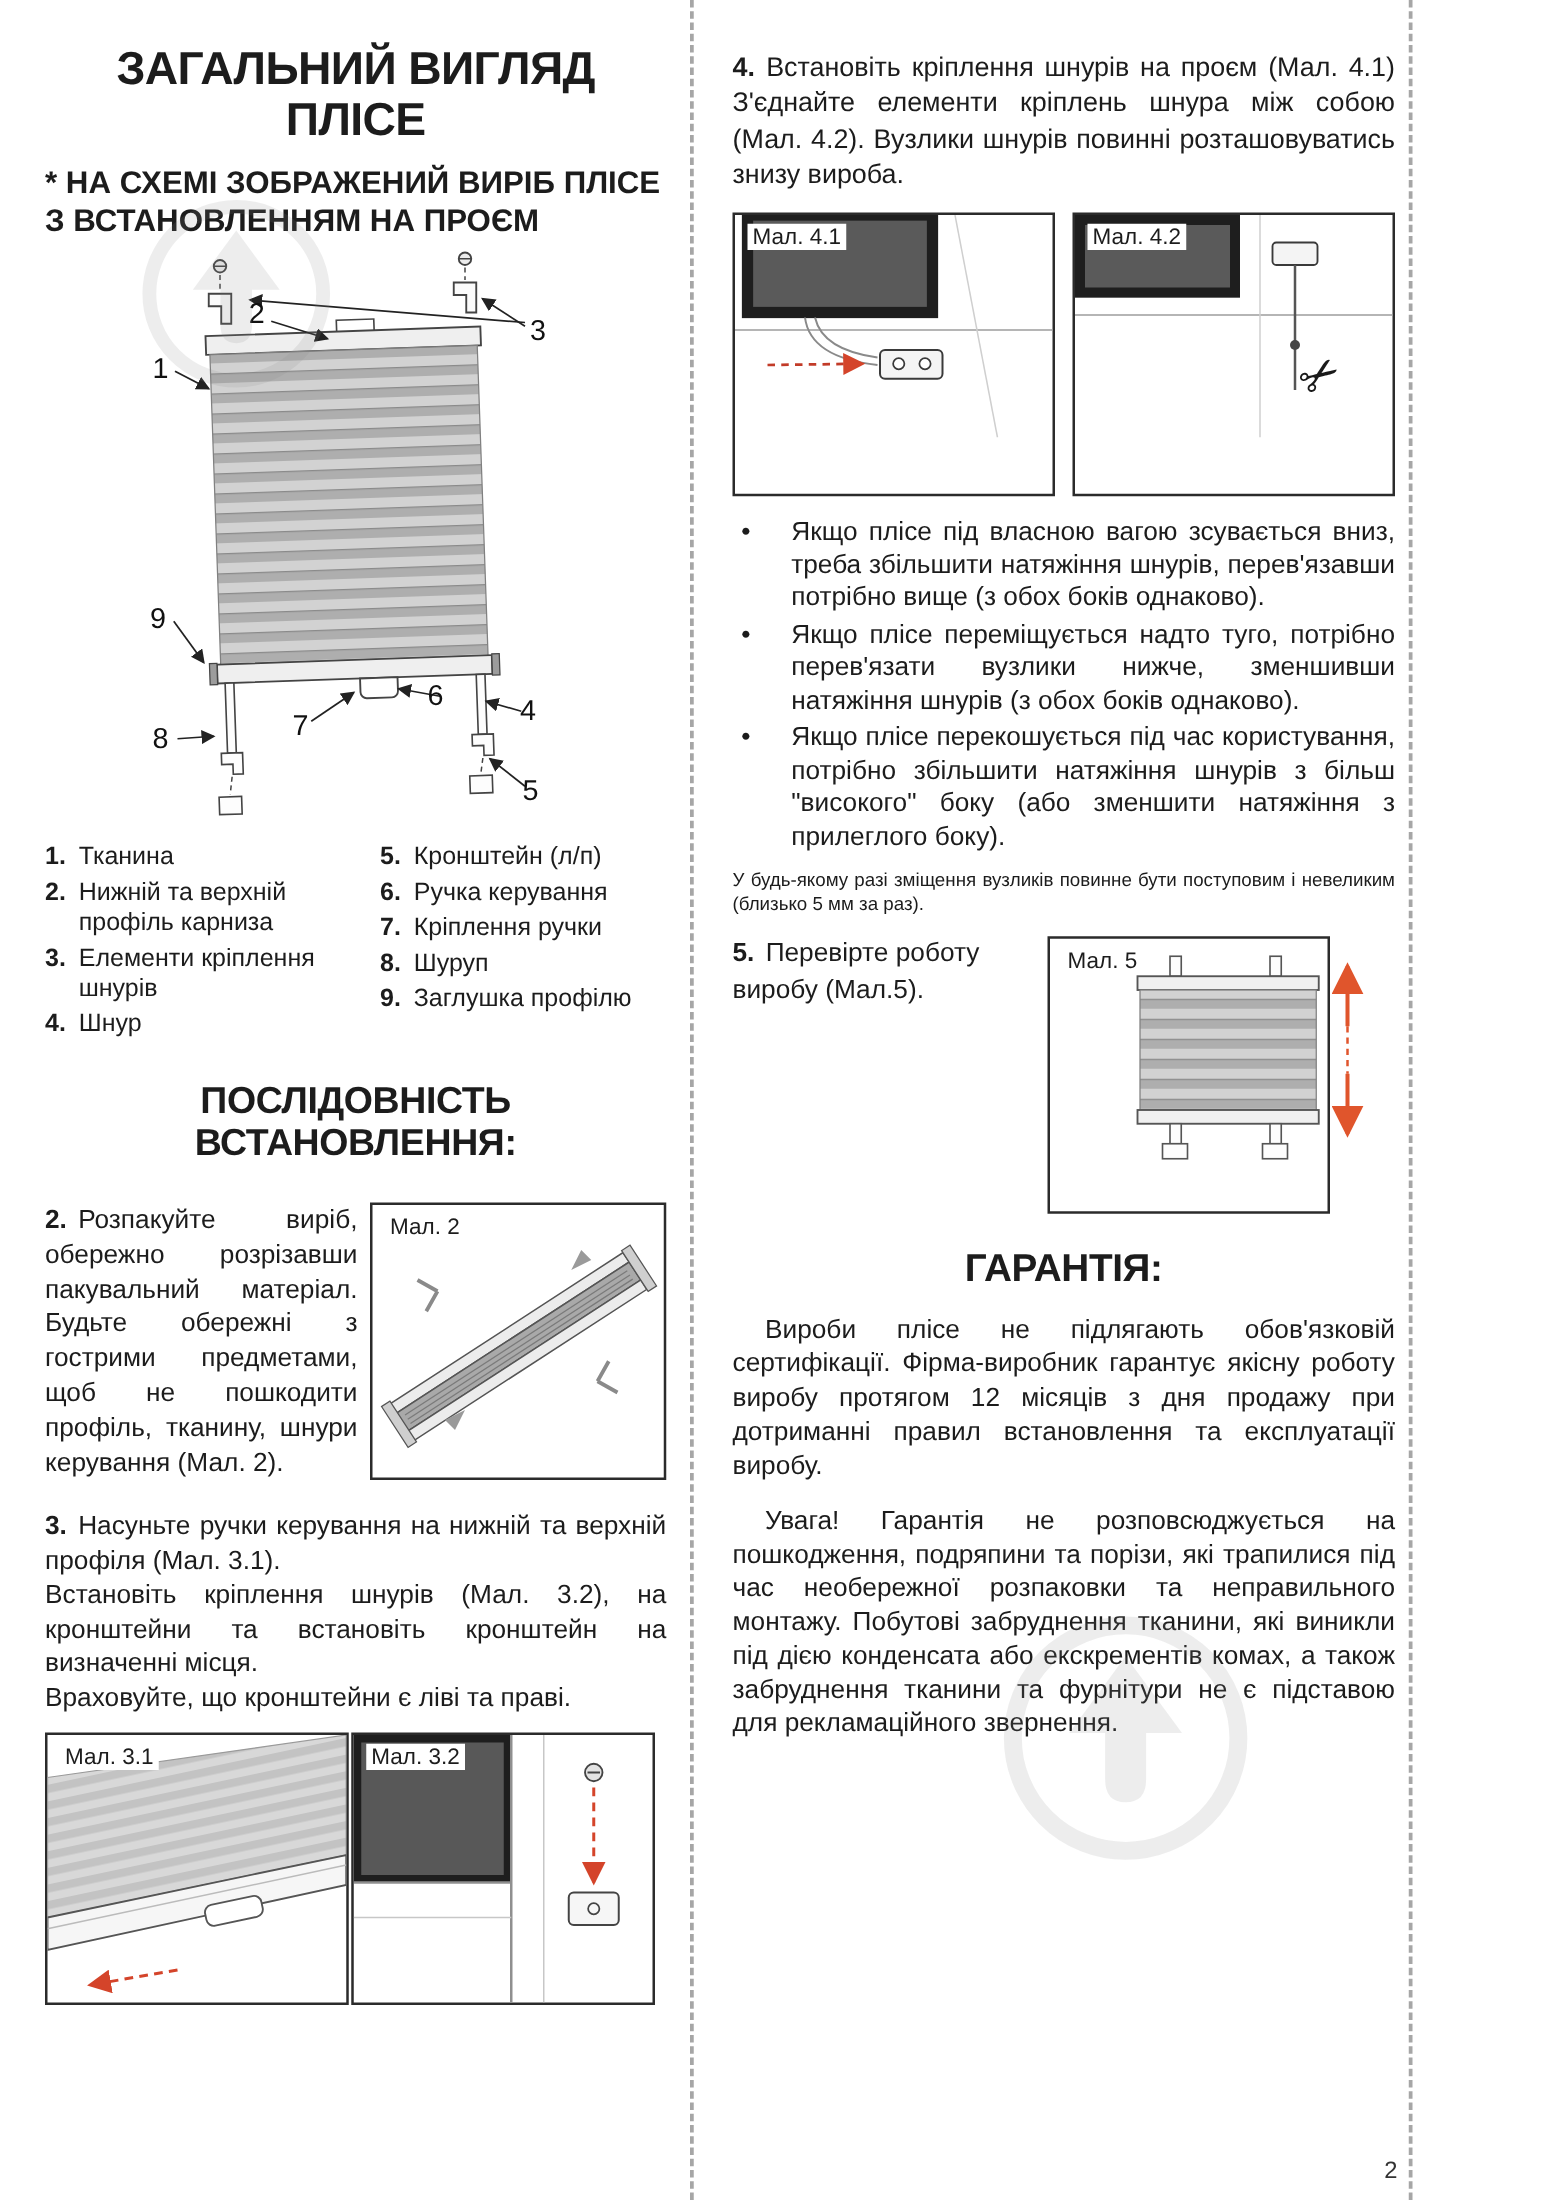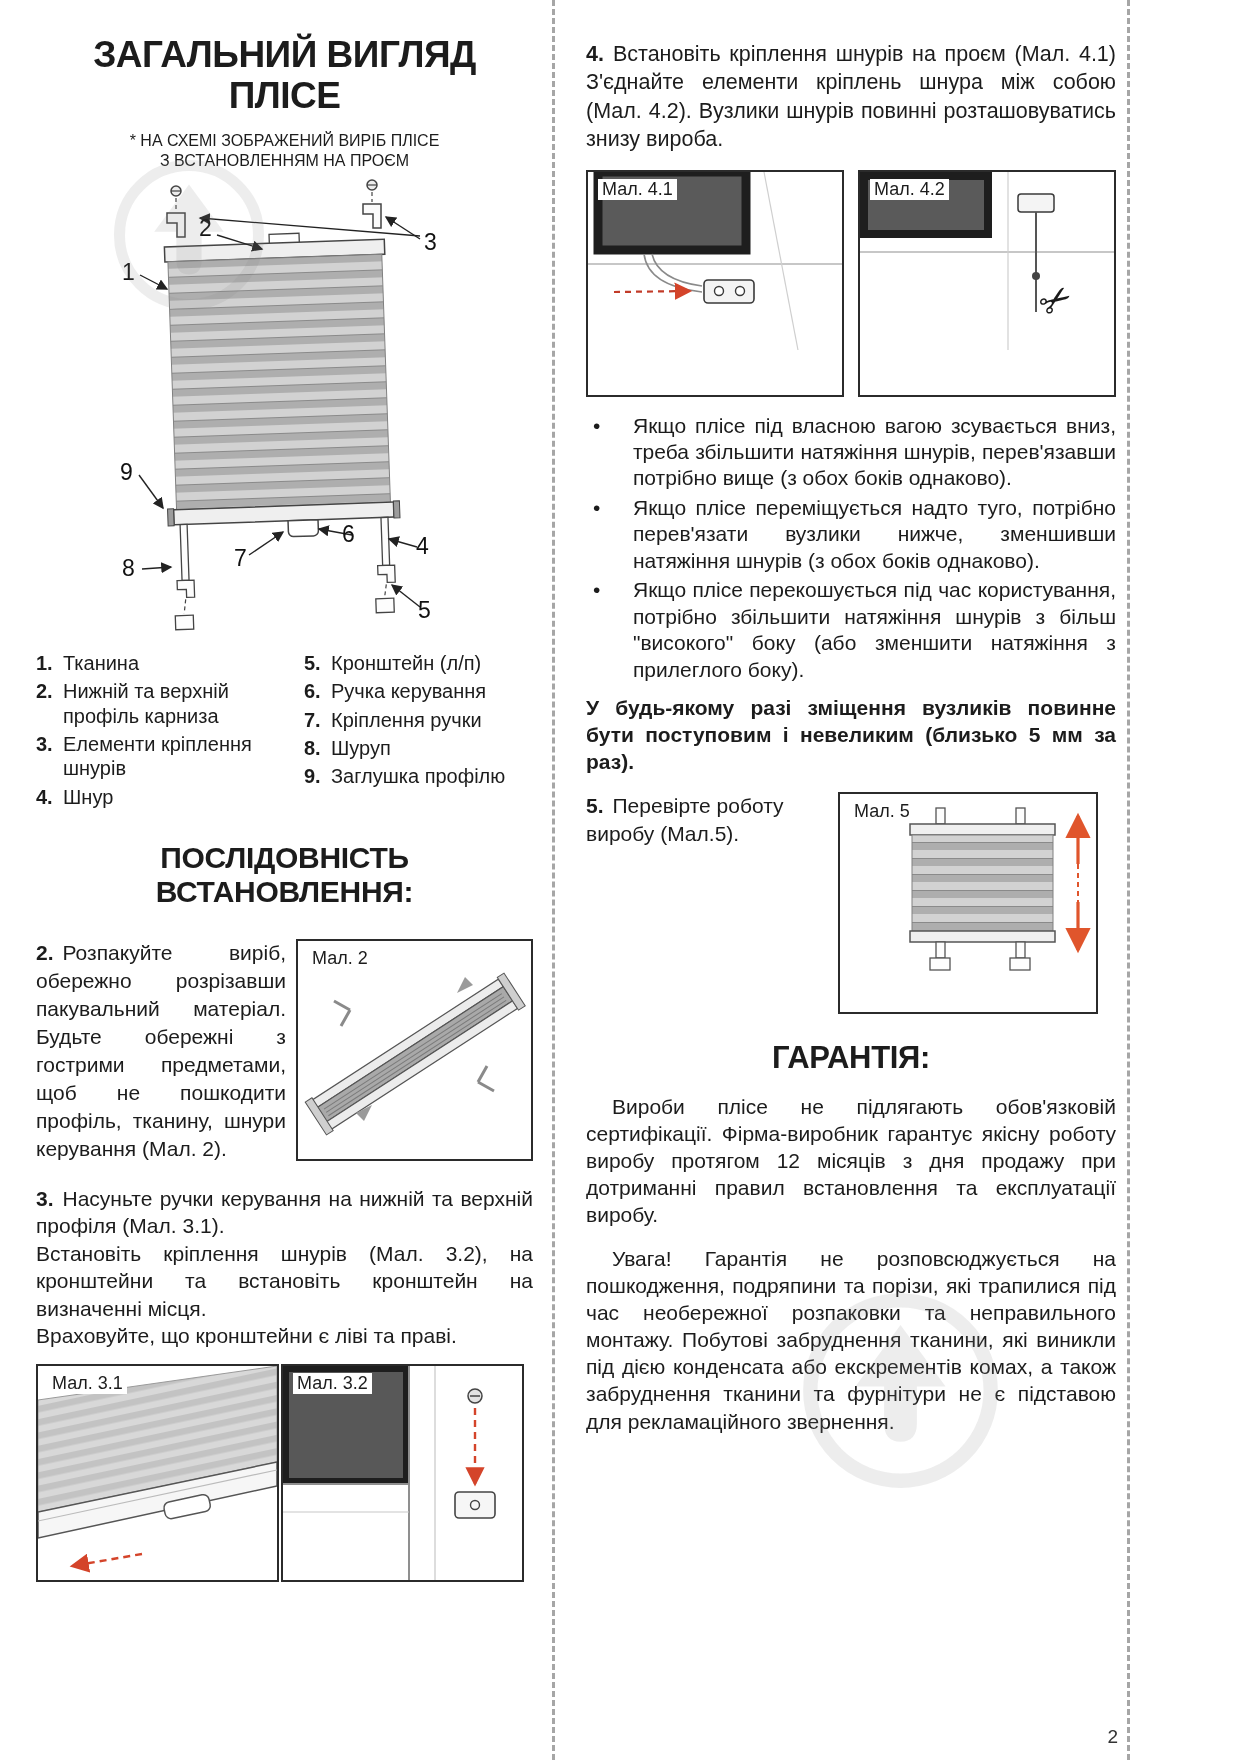--- a/index.html
+++ b/index.html
@@ -10,21 +10,21 @@
   .divider { position:absolute; top:0; height:1760px; width:0; border-left:3px dashed #a6a6a6; }
   .divider.center { left:552px; }
   .divider.right  { left:1127px; }
 
   .page-num { position:absolute; left:1056px; top:1726px; width:62px; text-align:right; font-size:19px; color:#333; }
 
   .col-left  { position:absolute; left:36px;  top:34px; width:497px; }
   .col-right { position:absolute; left:586px; top:40px; width:530px; }
 
   .doc-title { text-align:center; font-size:37px; font-weight:700; line-height:1.12; letter-spacing:-0.5px; }
-  .doc-subtitle { text-align:center; font-size:16px; font-weight:400; line-height:1.25; margin-top:14px; }
+  .doc-subtitle { text-align:left; font-size:25px; font-weight:700; line-height:1.25; margin-top:14px; }
 
   .diagram { position:relative; width:497px; height:462px; margin-top:6px; }
   .diagram svg { display:block; }
   .callout { position:absolute; font-size:23px; color:#111; }
 
   .legend { display:flex; margin-top:12px; font-size:20px; line-height:1.22; }
   .legend ul { list-style:none; }
   .legend .c1 { width:268px; }
   .legend .c2 { width:229px; }
   .legend li { display:flex; margin-bottom:4px; }
@@ -38,35 +38,35 @@
 
   .step2-row { display:flex; gap:10px; margin-top:30px; }
   .step2-text { width:250px; font-size:21px; line-height:1.33; text-align:justify; }
 
   .fig { position:relative; border:2px solid #2b2b2b; background:#fff; flex:none; }
   .fig-label { position:absolute; top:7px; left:10px; font-size:18px; background:#fff; padding:0 4px; z-index:2; }
   .fig svg { display:block; }
   .fig2  { width:237px; height:222px; }
   .fig31, .fig32 { width:243px; height:218px; }
   .fig41, .fig42 { width:258px; height:227px; }
-  .fig5  { width:260px; height:222px; }
+  .fig5  { width:226px; height:222px; }
 
   .step3 { margin-top:22px; text-align:justify; }
   .figures-row-left  { display:flex; gap:2px; margin-top:14px; }
   .figures-row-right { display:flex; gap:14px; margin-top:16px; }
 
   .step4 { font-size:21.5px; line-height:1.32; text-align:justify; }
 
   .bullets { list-style:none; margin-top:16px; }
   .bullets li { display:flex; font-size:21px; line-height:1.26; margin-bottom:3px; }
   .bullet-marker { width:47px; flex:none; padding-left:7px; }
   .bullet-text { flex:1; text-align:justify; }
 
   .note { margin-top:12px; }
-  .note p { font-size:21px; line-height:1.28; text-align:justify;font-weight:bold; }
+  .note p { font-size:15px; line-height:1.28; text-align:justify; }
 
   .step5-row { display:flex; gap:8px; margin-top:16px; }
   .step5-text { width:244px; font-size:21px; line-height:1.35; }
 
   .warranty-title { text-align:center; font-size:31px; font-weight:700; margin-top:26px; letter-spacing:-0.3px; }
   .warranty-p { font-size:21px; line-height:1.29; text-align:justify; text-indent:26px; margin-top:17px; }
 
   .watermark { position:absolute; opacity:0.15; pointer-events:none; z-index:3; }
   .wm-top    { left:110px; top:156px; width:158px; height:158px; }
   .wm-bottom { left:798px; top:1288px; width:205px; height:205px; }

